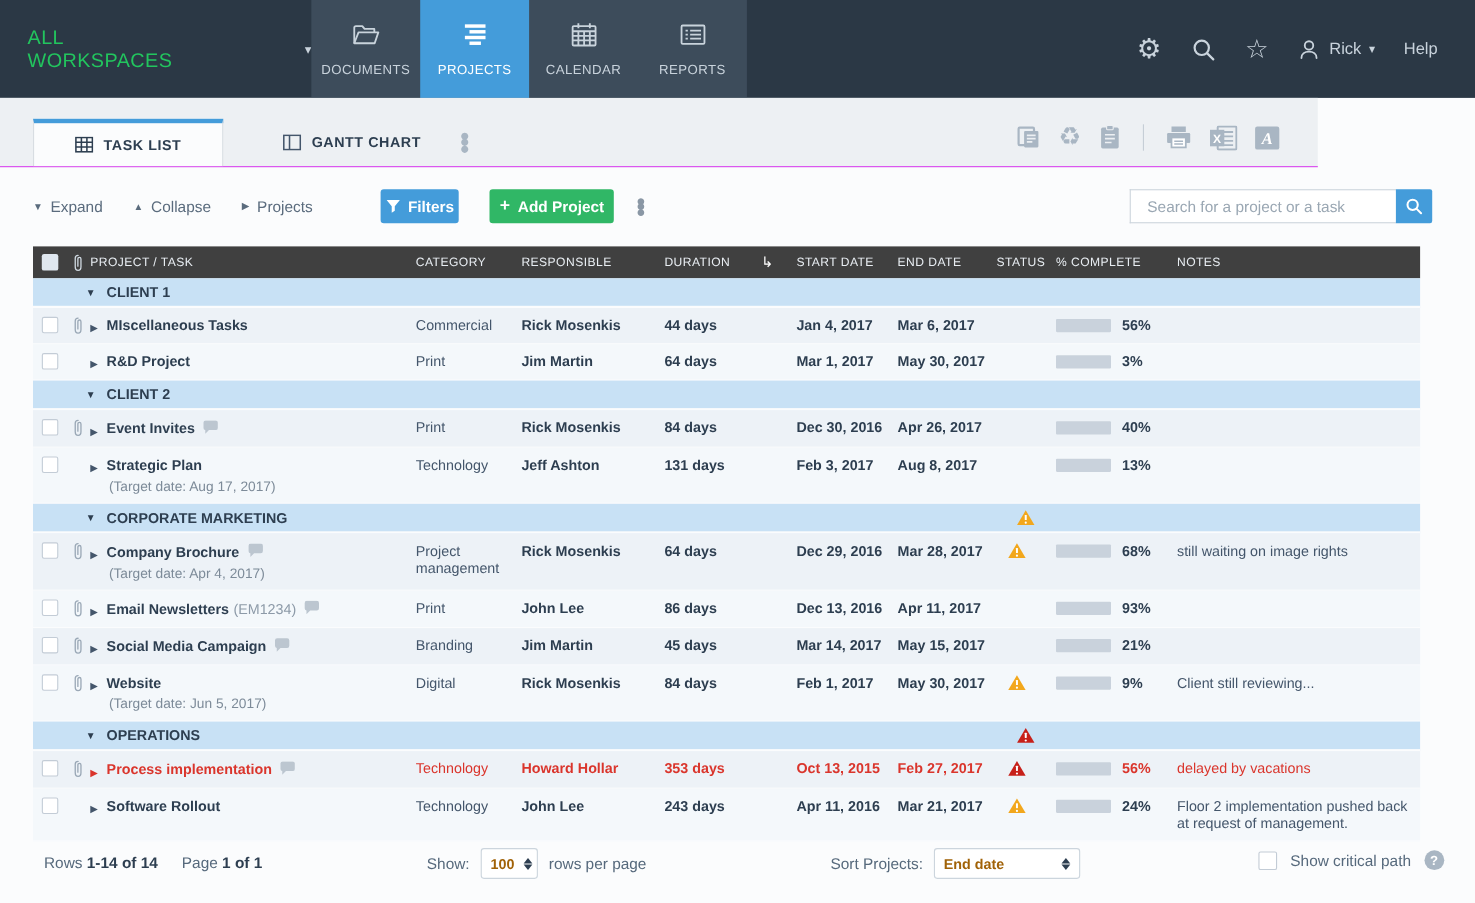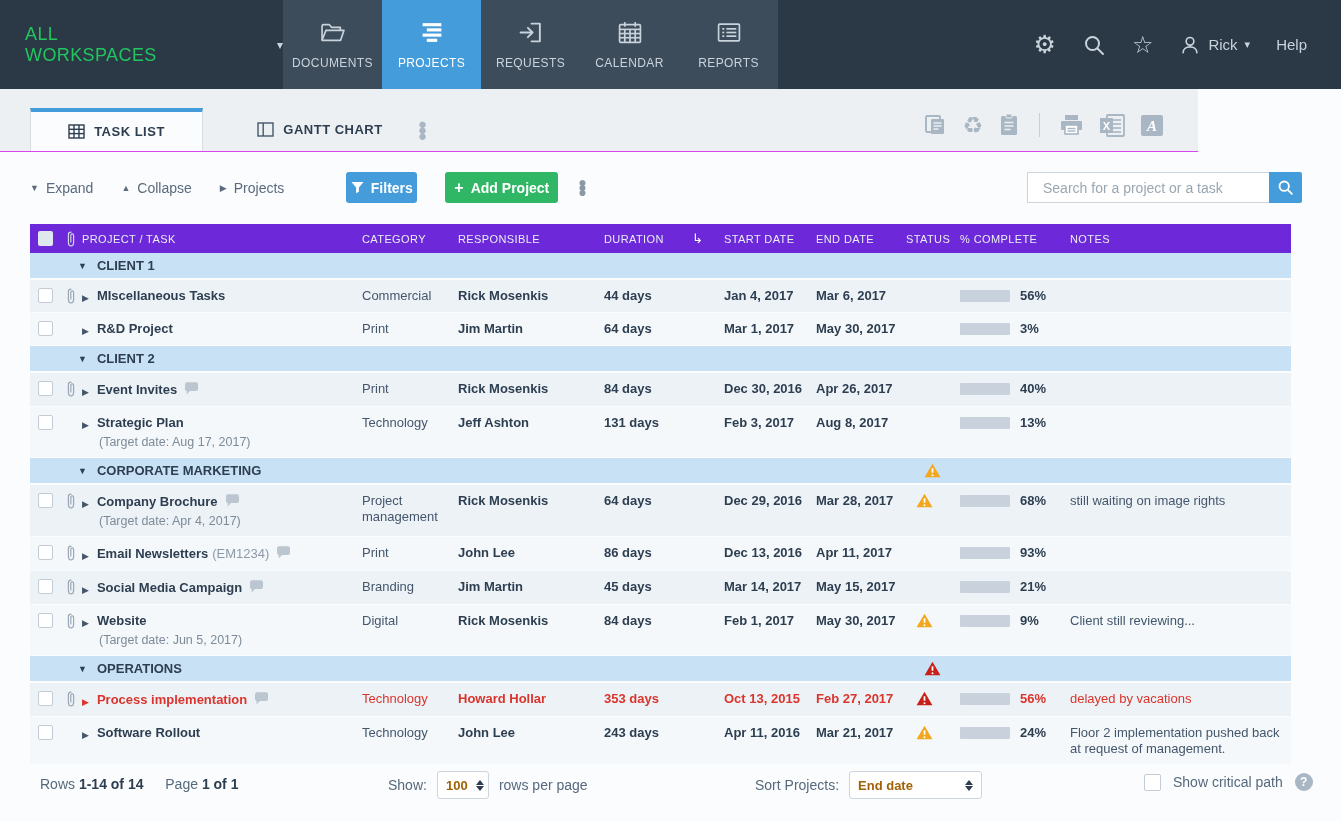--- a/index.html
+++ b/index.html
@@ -49,27 +49,27 @@
   .btn-add .plus { font-size:16px; font-weight:bold; }
   .tdots { color:#8a97a5; font-size:14px; line-height:5px; margin-left:20px; cursor:pointer; text-align:center; }
   .tdots span { display:block; }
   .searchbox { margin-left:auto; display:flex; height:31px; }
   .searchbox input { width:242px; height:31px; border:1px solid #ccd5dd; border-right:none; padding:0 15px; font-size:14px; color:#44566b; background:#fff; outline:none; font-family:inherit; }
   .searchbox input::placeholder { color:#9aa7b3; }
   .search-btn { width:33px; background:#449cda; display:flex; align-items:center; justify-content:center; cursor:pointer; border-radius:0 2px 2px 0; }
 
   
   .task-table { position:absolute; top:224px; left:30px; width:1261px; }
-  .t-head { display:flex; align-items:center; height:29px; background:#6d28d9; color:#e8edf2; font-size:11px; letter-spacing:.4px; }
+  .t-head { display:flex; align-items:center; height:29px; background:#404040; color:#e8edf2; font-size:11px; letter-spacing:.4px; }
   .t-head .hcell { cursor:pointer; }
   .c-check { width:30px; flex:none; display:flex; justify-content:center; }
   .c-clip  { width:22px; flex:none; display:flex; justify-content:center; }
   .c-title { flex:1; min-width:0; padding-right:8px; }
   .c-cat   { width:96px; flex:none; padding-right:8px; }
-  .c-resp  { width:146px; flex:none; padding-right:8px; }
+  .c-resp  { width:130px; flex:none; padding-right:8px; }
   .c-dur   { width:88px; flex:none; }
   .c-dep   { width:32px; flex:none; }
   .c-start { width:92px; flex:none; }
   .c-end   { width:88px; flex:none; }
   .c-stat  { width:56px; flex:none; display:flex; justify-content:flex-start; padding-left:12px; }
   .c-pct   { width:110px; flex:none; display:flex; align-items:center; gap:10px; }
   .c-notes { flex:none; width:221px; padding-right:6px; }
   .t-head .c-stat { padding-left:2px; display:block; }
   .hd-check { width:15px; height:15px; background:#dfe7ef; border-radius:2px; cursor:pointer; }
   .group-row { display:flex; align-items:center; height:27px; background:#c8e1f5; border-bottom:2px solid #fbfcfd; cursor:pointer; }
@@ -135,28 +135,20 @@
             <g fill="currentColor" stroke="none">
               <rect x="4" y="3" width="18" height="3"></rect>
               <rect x="8" y="8" width="14" height="3"></rect>
               <rect x="4" y="13" width="18" height="3"></rect>
               <rect x="8" y="18" width="10" height="3"></rect>
             </g>
           </svg></span>
         <span class="tlabel">PROJECTS</span>
       </div>
       <div class="nav-tab">
-        <span style="color:inherit"><svg width="28" height="25" viewBox="0 0 26 24" fill="none" stroke-width="1.8" stroke-linecap="round" stroke-linejoin="round">
-            <path d="M3 12 h11"></path>
-            <path d="M10 7.5 l4.5 4.5 -4.5 4.5"></path>
-            <path d="M13.5 3.5 h8 v17 h-8"></path>
-          </svg></span>
-        <span class="tlabel">REQUESTS</span>
-      </div>
-      <div class="nav-tab">
         <span style="color:inherit"><svg width="28" height="25" viewBox="0 0 26 24" fill="none" stroke-width="1.6">
             <rect x="3" y="4.5" width="20" height="17" rx="1"></rect>
             <line x1="3" y1="9" x2="23" y2="9"></line>
             <line x1="8" y1="2" x2="8" y2="6.5"></line>
             <line x1="18" y1="2" x2="18" y2="6.5"></line>
             <line x1="3" y1="13" x2="23" y2="13"></line>
             <line x1="3" y1="17" x2="23" y2="17"></line>
             <line x1="8" y1="9" x2="8" y2="21.5"></line>
             <line x1="13" y1="9" x2="13" y2="21.5"></line>
             <line x1="18" y1="9" x2="18" y2="21.5"></line>

